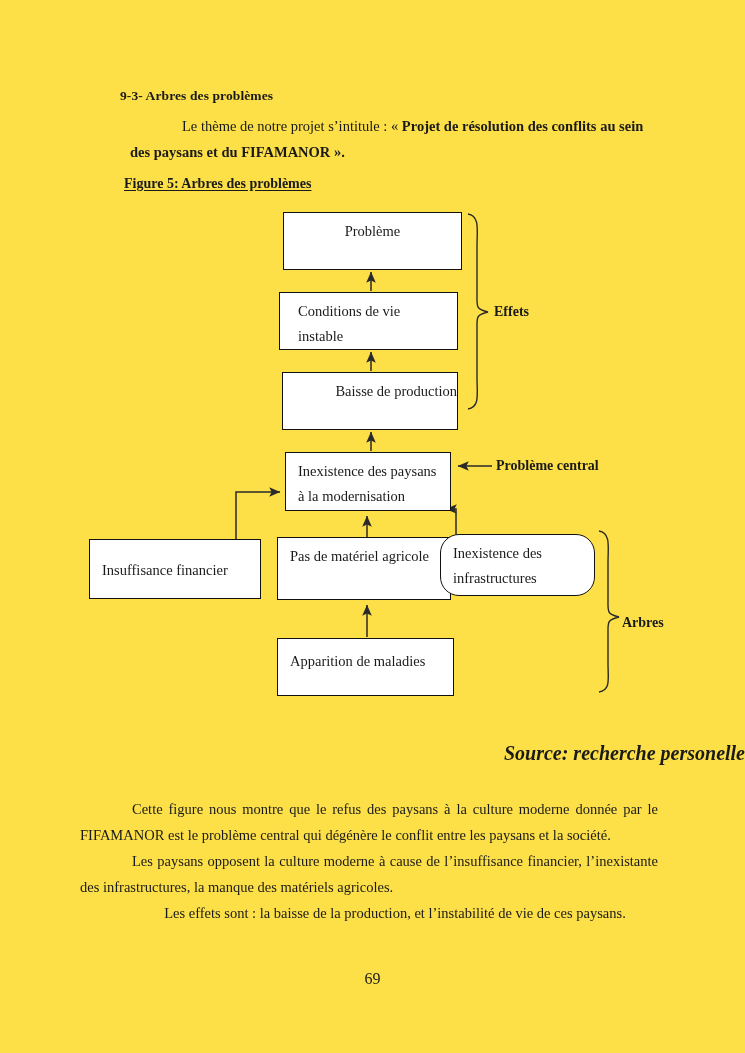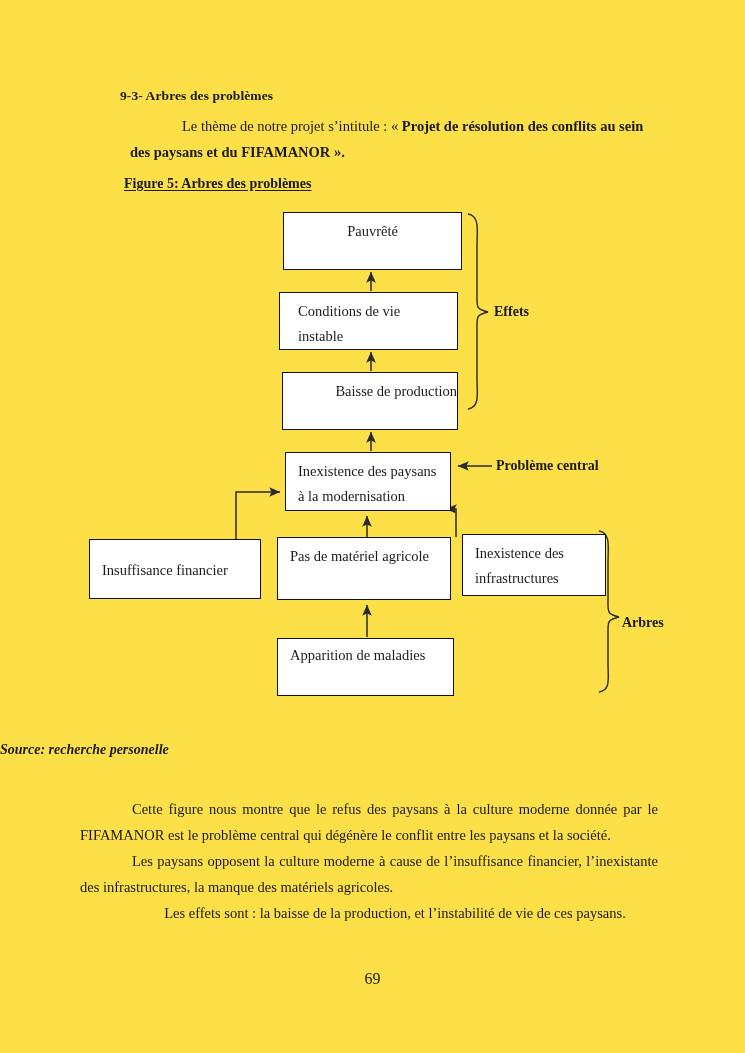--- a/index.html
+++ b/index.html
@@ -38,24 +38,24 @@
   .fig-caption {
     position: absolute;
     font-weight: bold;
     font-size: 14px;
     text-decoration: underline;
     text-underline-offset: 2px;
   }
   .source {
     position: absolute;
     width: 100%;
-    text-align: left;
+    text-align: right;
     font-style: italic;
     font-weight: bold;
-    font-size: 14px;
+    font-size: 20px;
   }
   .page-num {
     position: absolute;
     width: 100%;
     text-align: center;
     font-size: 16px;
   }
 
   
   #diagram {
@@ -144,21 +144,21 @@
       <path d="M599,531
                C611,533 608,547 608,563
                L608,601
                C608,612 607,614 619,617
                C607,620 608,622 608,633
                L608,663
                C608,679 611,690 599,692" fill="none" stroke="#2a2a2a" stroke-width="1.4"></path>
     </svg>
 
     <div class="dbox center-txt" style="left:283px; top:212px; width:179px; height:58px;">
-      <span>Pauvrêté</span>
+      <span>Problème</span>
     </div>
 
     <div class="dbox" style="left:279px; top:292px; width:179px; height:58px;padding-left:18px;">
       <div>Conditions de vie</div>
       <div>instable</div>
     </div>
 
     <div class="dbox" style="left:282px; top:372px; width:176px; height:58px;text-align:right;">
       <span>Baisse de production</span>
     </div>
@@ -169,26 +169,26 @@
     </div>
 
     <div class="dbox" style="left:277px; top:537px; width:174px; height:63px;">
       <span>Pas de matériel agricole</span>
     </div>
 
     <div class="dbox" style="left:89px; top:539px; width:172px; height:60px; padding-top:18px;">
       <span>Insuffisance financier</span>
     </div>
 
-    <div class="dbox" style="left:462px; top:534px; width:144px; height:62px;">
+    <div class="dbox" style="left:440px; top:534px; width:155px; height:62px;border-radius:19px;">
       <div>Inexistence des</div>
       <div>infrastructures</div>
     </div>
 
-    <div class="dbox" style="left:277px; top:638px; width:177px; height:58px; padding-top:4px;">
+    <div class="dbox" style="left:277px; top:638px; width:177px; height:58px; padding-top:10px;">
       <span>Apparition  de maladies</span>
     </div>
 
     <div class="brace-label" style="left:494px; top:304px;">Effets</div>
 
     <div class="brace-label" style="left:622px; top:615px;">Arbres</div>
 
     <div class="conn-label" style="left:496px; top:458px;">Problème central</div>
   </div>
 

